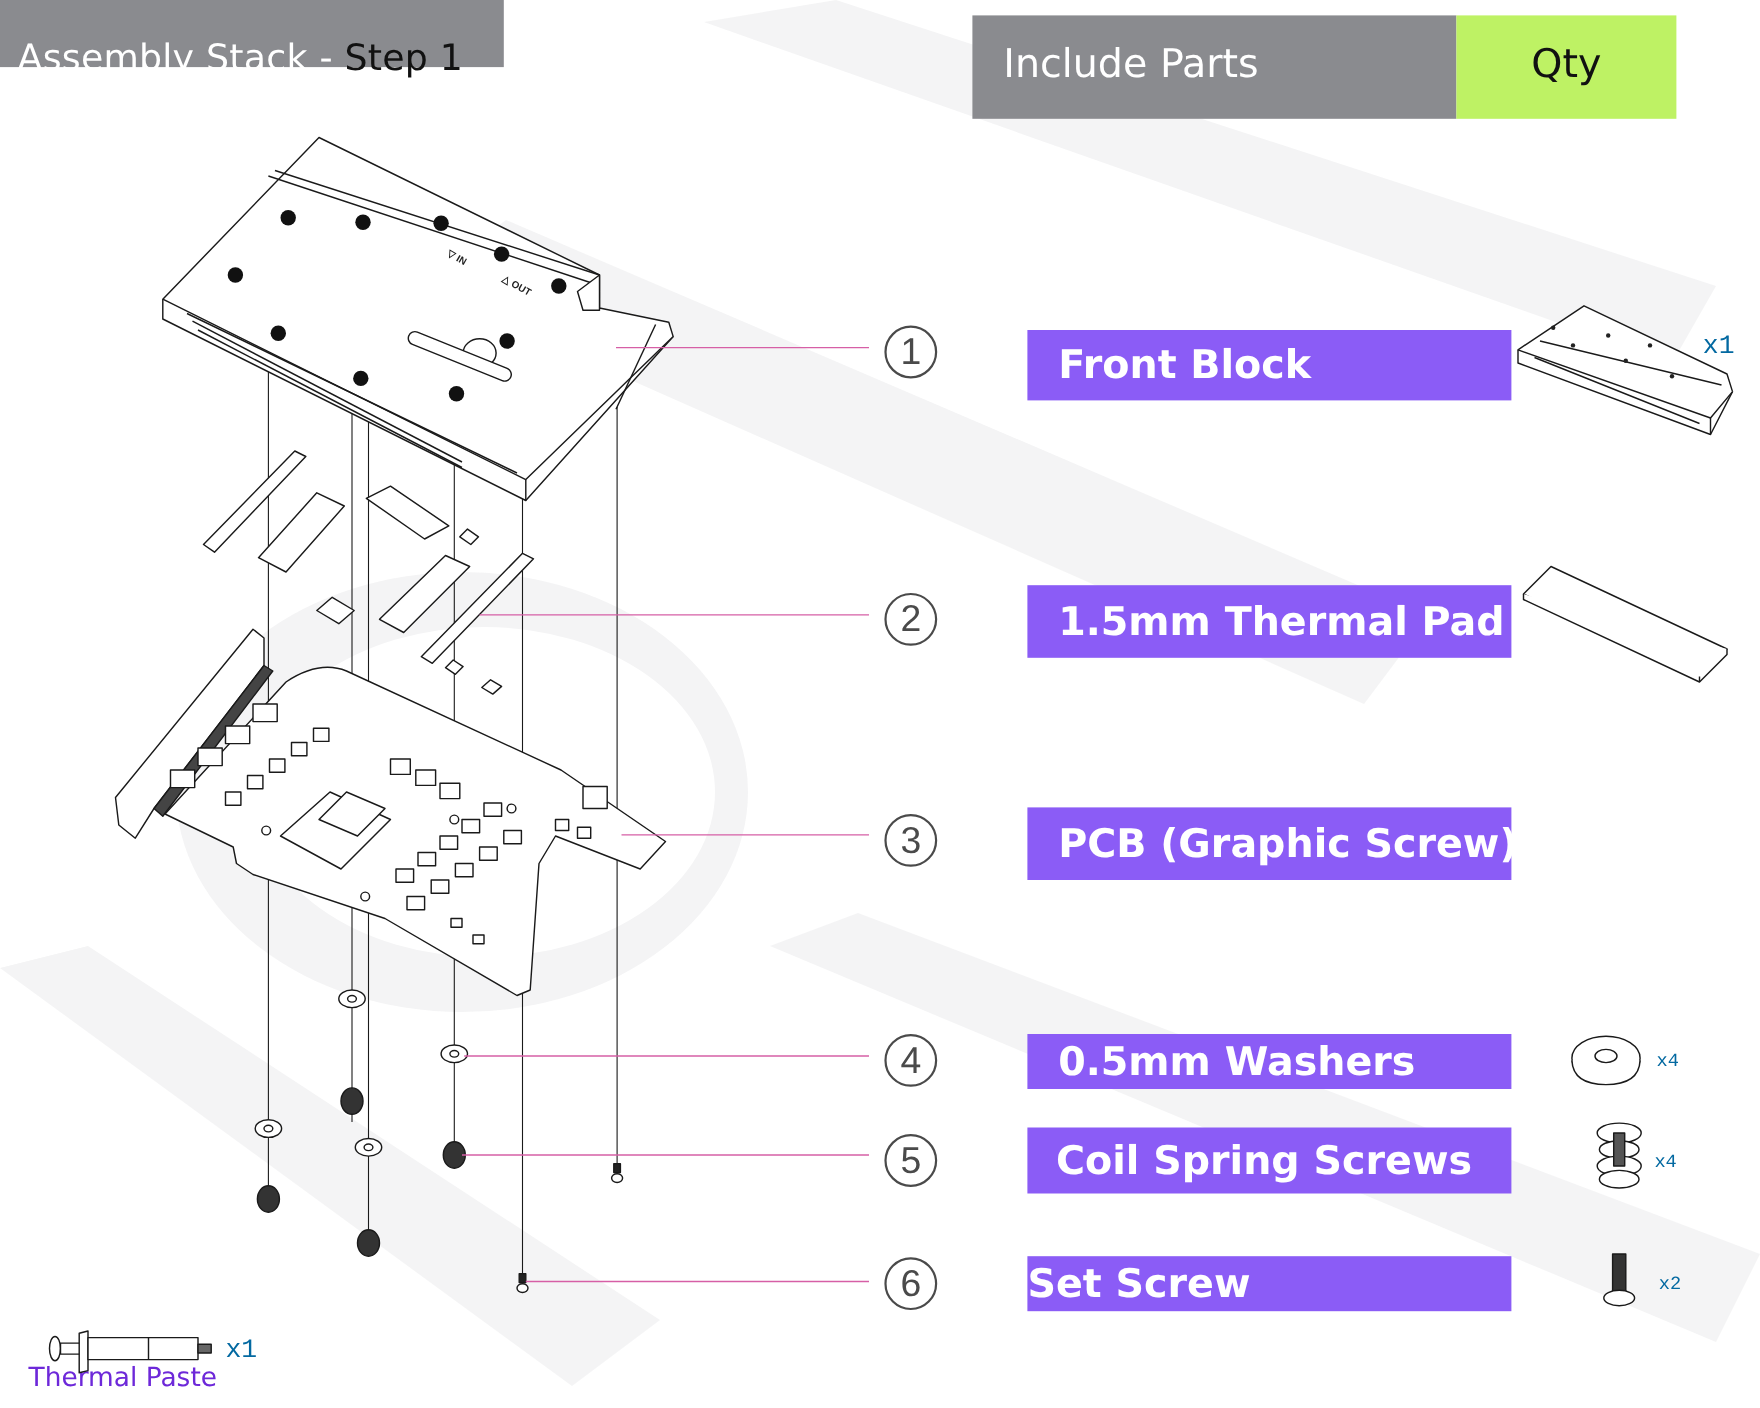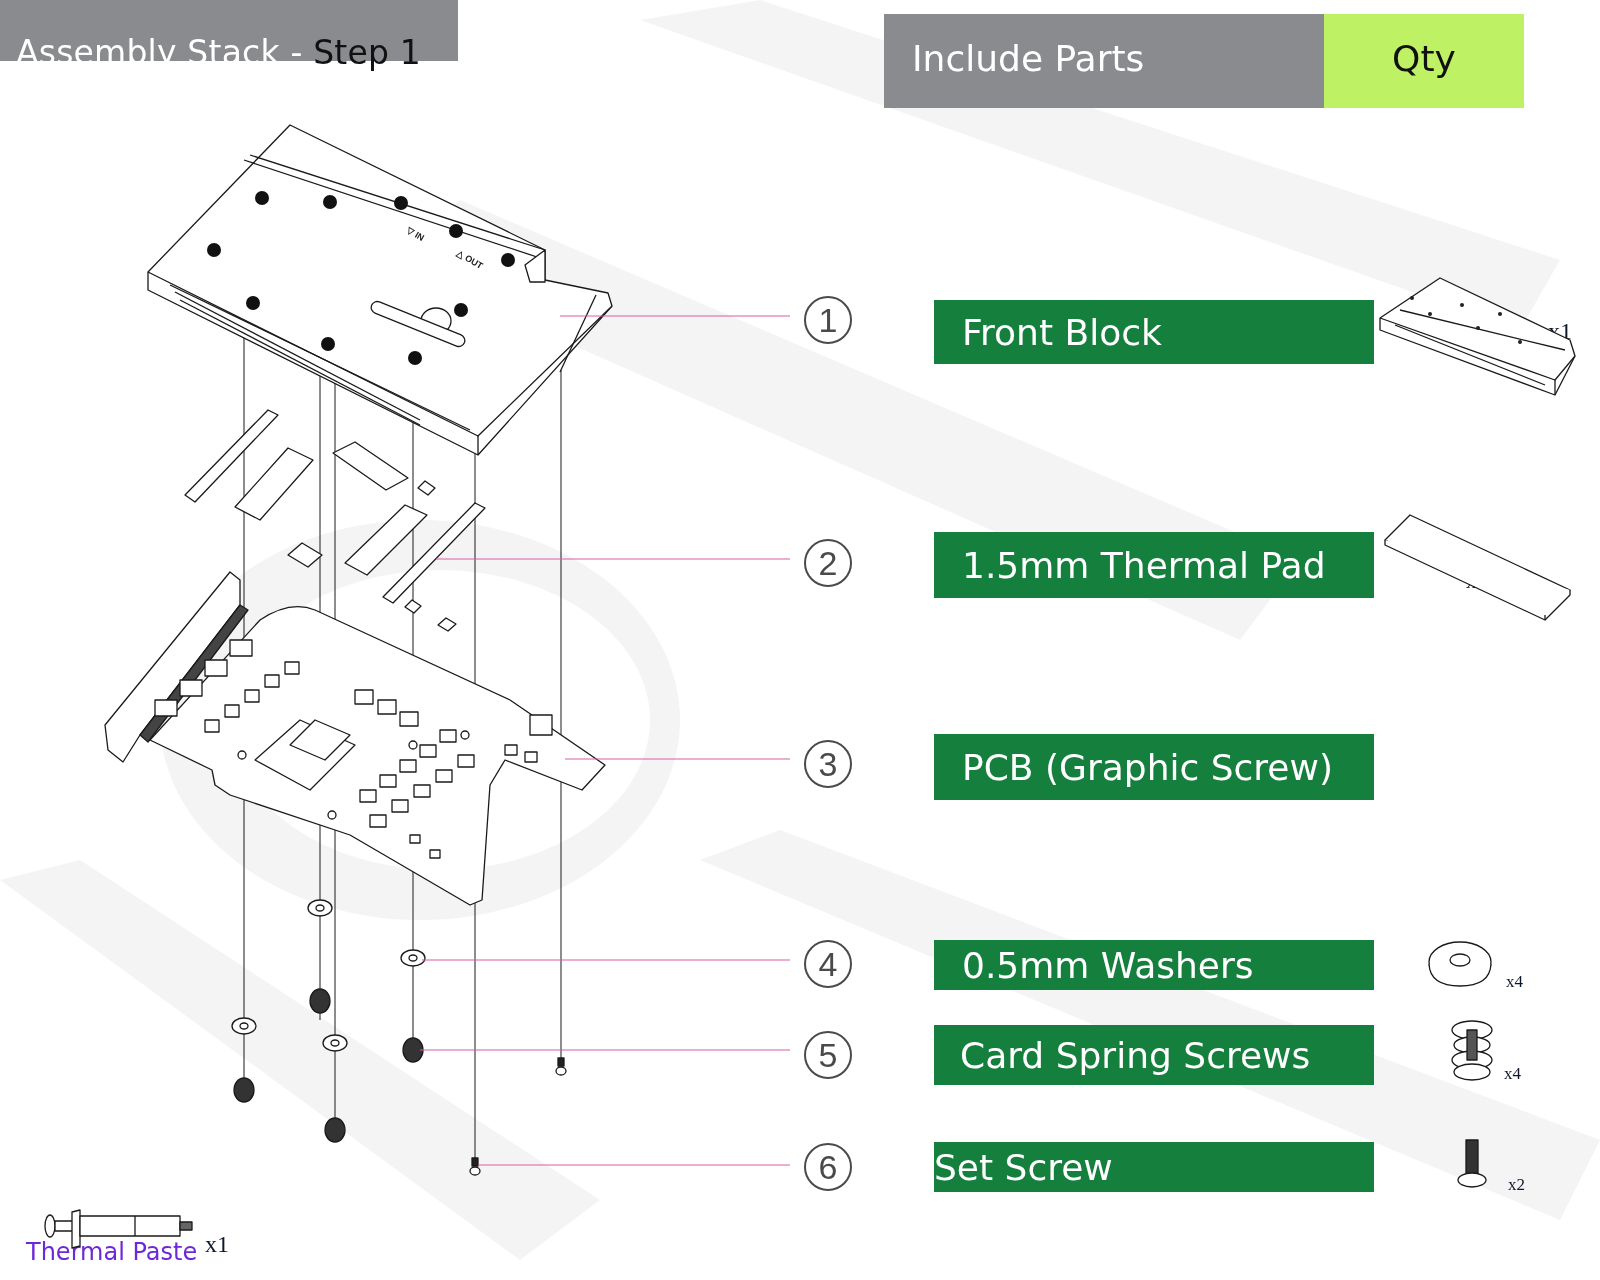--- a/index.html
+++ b/index.html
@@ -29,33 +29,33 @@
     position: absolute; left: 28px; top: 24px; color: #fff; font-size: 36px; font-weight: 500;
   }
   .parts-header .right {
     position: absolute; left: 440px; top: 0; width: 200px; height: 94px; background: #bef264;
   }
   .parts-header .right span {
     position: absolute; left: 0; right: 0; top: 24px; text-align: center; color: #111; font-size: 36px; font-weight: 500;
   }
 
   .part-label {
-    left: 934px; width: 440px; background: #15803d; color: #fff;
-    font-size: 36px; font-weight: 400; white-space: nowrap; box-sizing: border-box;
+    left: 934px; width: 440px; background: #8b5cf6; color: #fff;
+    font-size: 36px; font-weight: 700; white-space: nowrap; box-sizing: border-box;
     display: flex; align-items: center;
   }
 
   .callout-num {
     width: 48px; height: 48px; border: 2px solid #4a4a4a; border-radius: 50%;
     box-sizing: border-box; display: flex; align-items: center; justify-content: center;
     font-size: 34px; color: #4a4a4a; font-family: "Liberation Sans", sans-serif; background: #fff;
   }
 
   .qty {
-    font-family: Liberation Serif, serif; color: #0f172a; margin-top: 16px;
+    font-family: Liberation Mono, monospace; color: #0369a1;
   }
 
   .paste-label {
     left: 26px; top: 1238px; font-size: 24px; font-weight: 500; color: #6d28d9;
   }
 
   svg { position: absolute; left: 0; top: 0; }
 </style>
 </head>
 <body>
@@ -83,21 +83,21 @@
     </div>
   <div class="right">
       <span>Qty</span>
     </div>
 </div>
 
 <div class="abs part-label" style="top:300px;height:64px;padding-left:28px;">Front Block</div>
 <div class="abs part-label" style="top:532px;height:66px;padding-left:28px;">1.5mm Thermal Pad</div>
 <div class="abs part-label" style="top:734px;height:66px;padding-left:28px;">PCB (Graphic Screw)</div>
 <div class="abs part-label" style="top:940px;height:50px;padding-left:28px;">0.5mm Washers</div>
-<div class="abs part-label" style="top:1025px;height:60px;padding-left:26px;">Card Spring Screws</div>
+<div class="abs part-label" style="top:1025px;height:60px;padding-left:26px;">Coil Spring Screws</div>
 <div class="abs part-label" style="top:1142px;height:50px;">Set Screw</div>
 
 <div class="abs callout-num" style="left:804px;top:296px;">1</div>
 <div class="abs callout-num" style="left:804px;top:539px;">2</div>
 <div class="abs callout-num" style="left:804px;top:740px;">3</div>
 <div class="abs callout-num" style="left:804px;top:940px;">4</div>
 <div class="abs callout-num" style="left:804px;top:1031px;">5</div>
 <div class="abs callout-num" style="left:804px;top:1143px;">6</div>
 
 <div class="abs qty" style="left:1548px;top:302px;font-size:24px;">x1</div>

